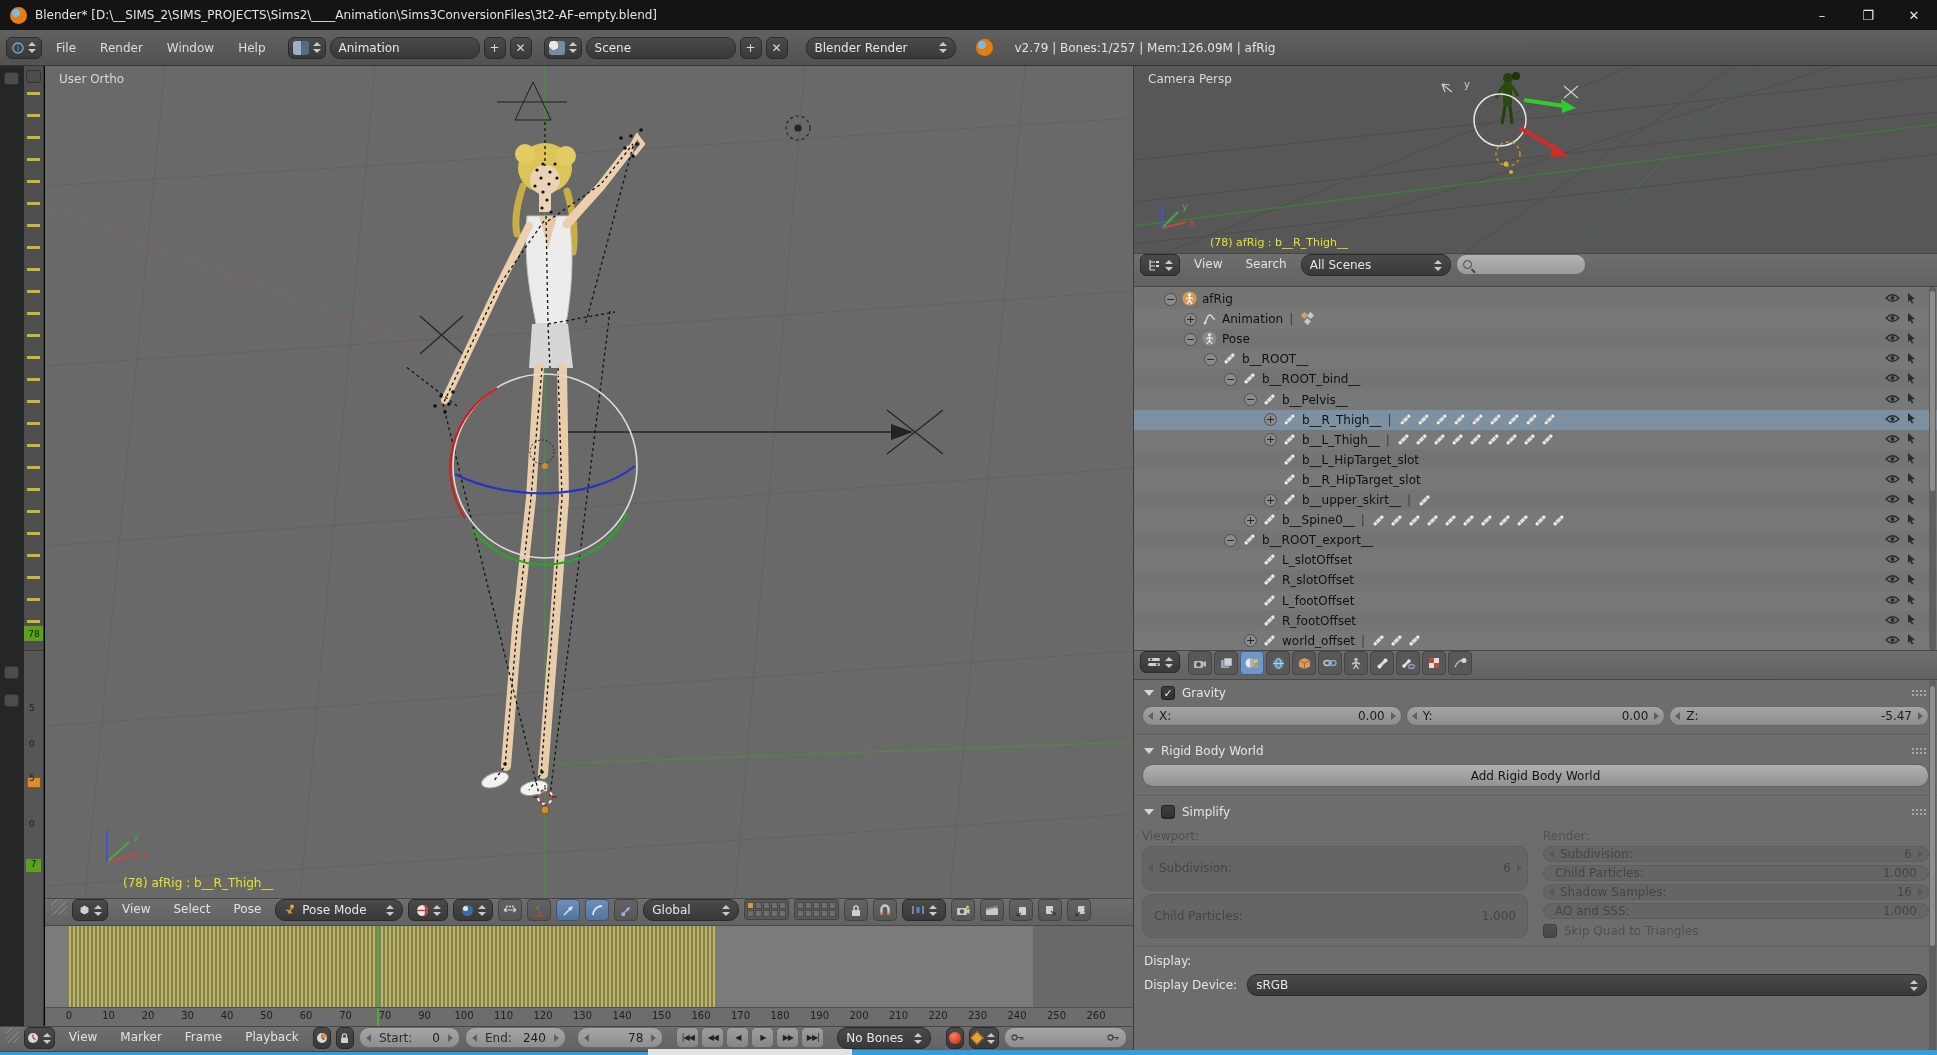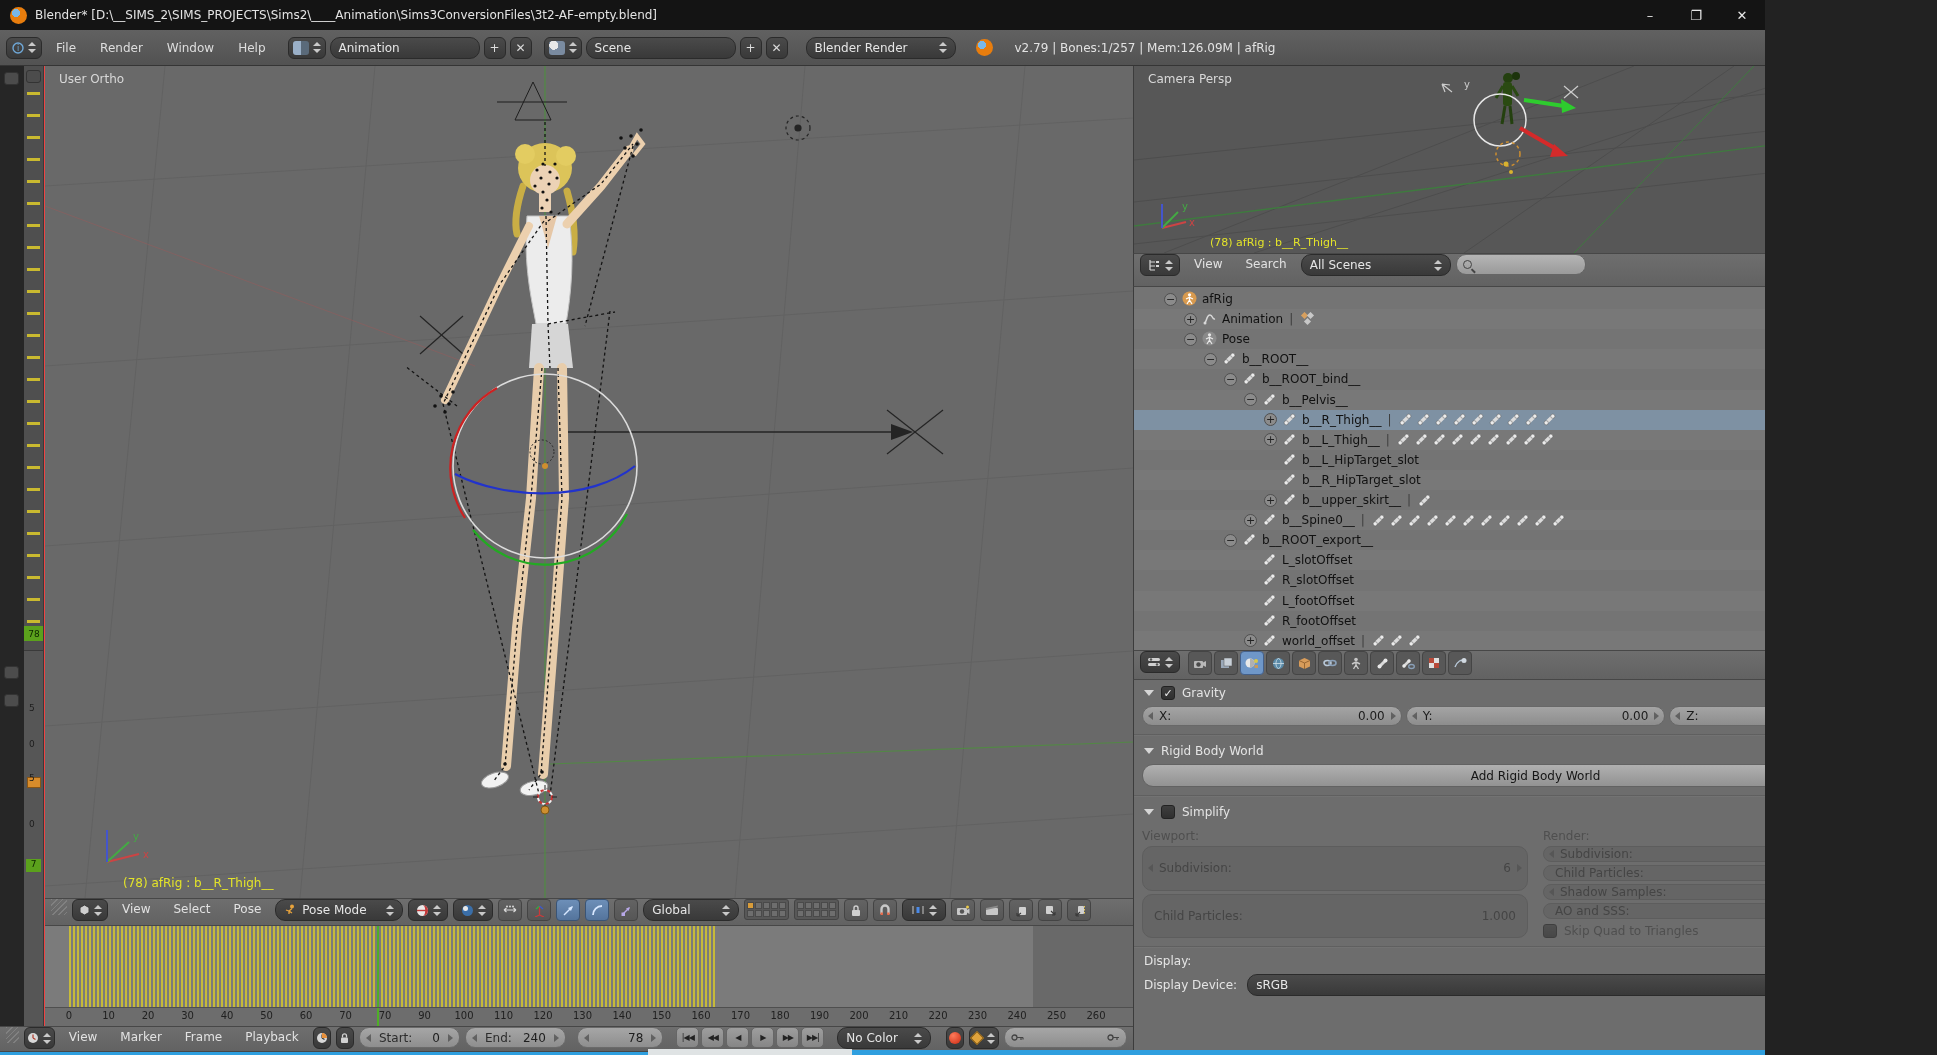--- a/index.html
+++ b/index.html
@@ -1,17 +1,17 @@
 <!DOCTYPE html>
 <html><head>
 <meta charset="utf-8">
 <style>
   html,body{margin:0;padding:0;background:#222;}
   *{box-sizing:border-box;}
-  #win{position:relative;width:1765px;height:1055px;background:#ef4444;overflow:hidden;
+  #win{position:relative;width:1937px;height:1055px;background:#000000;overflow:hidden;
        font-family:"DejaVu Sans",sans-serif;font-size:12px;color:#ddd;-webkit-user-select:none;}
   
   #titlebar{position:absolute;left:0;top:0;width:100%;height:30px;background:#141414;display:flex;align-items:center;}
   .blogo{width:17px;height:17px;margin:0 8px 0 10px;border-radius:50%;
          background:radial-gradient(circle at 35% 35%,#7ab8e8 0 25%,#e87d0d 26% 100%);}
   #title-text{color:#e4e4e4;font-size:12px;}
   #wincontrols{margin-left:auto;display:flex;height:100%;}
   .wbtn{width:46px;height:100%;display:flex;align-items:center;justify-content:center;color:#e8e8e8;font-size:13px;}
   
   #infobar{position:absolute;left:0;top:30px;width:100%;height:36px;background:linear-gradient(#616161,#525252);
@@ -563,21 +563,21 @@
     </span>
     <span style="display:inline-flex;gap:2px;margin-left:8px">
       <span class="jumpbtn">|◀◀</span>
       <span class="jumpbtn">◀◀</span>
       <span class="jumpbtn">◀</span>
       <span class="jumpbtn">▶</span>
       <span class="jumpbtn">▶▶</span>
       <span class="jumpbtn">▶▶|</span>
     </span>
     <span class="dd" style="width:112px;margin-left:8px">
-      <span class="val">No Color</span>
+      <span class="val">No Bones</span>
       <span class="updown" style="margin-left:auto"></span>
     </span>
     <span class="sqbtn" style="margin-left:10px">
         <span class="recdot"></span>
       </span>
     <span class="sqbtn" style="width:36px;gap:5px">
       <span class="keydiamond"></span>
       <span class="updown"></span>
     </span>
     <span class="pill" style="width:150px">

